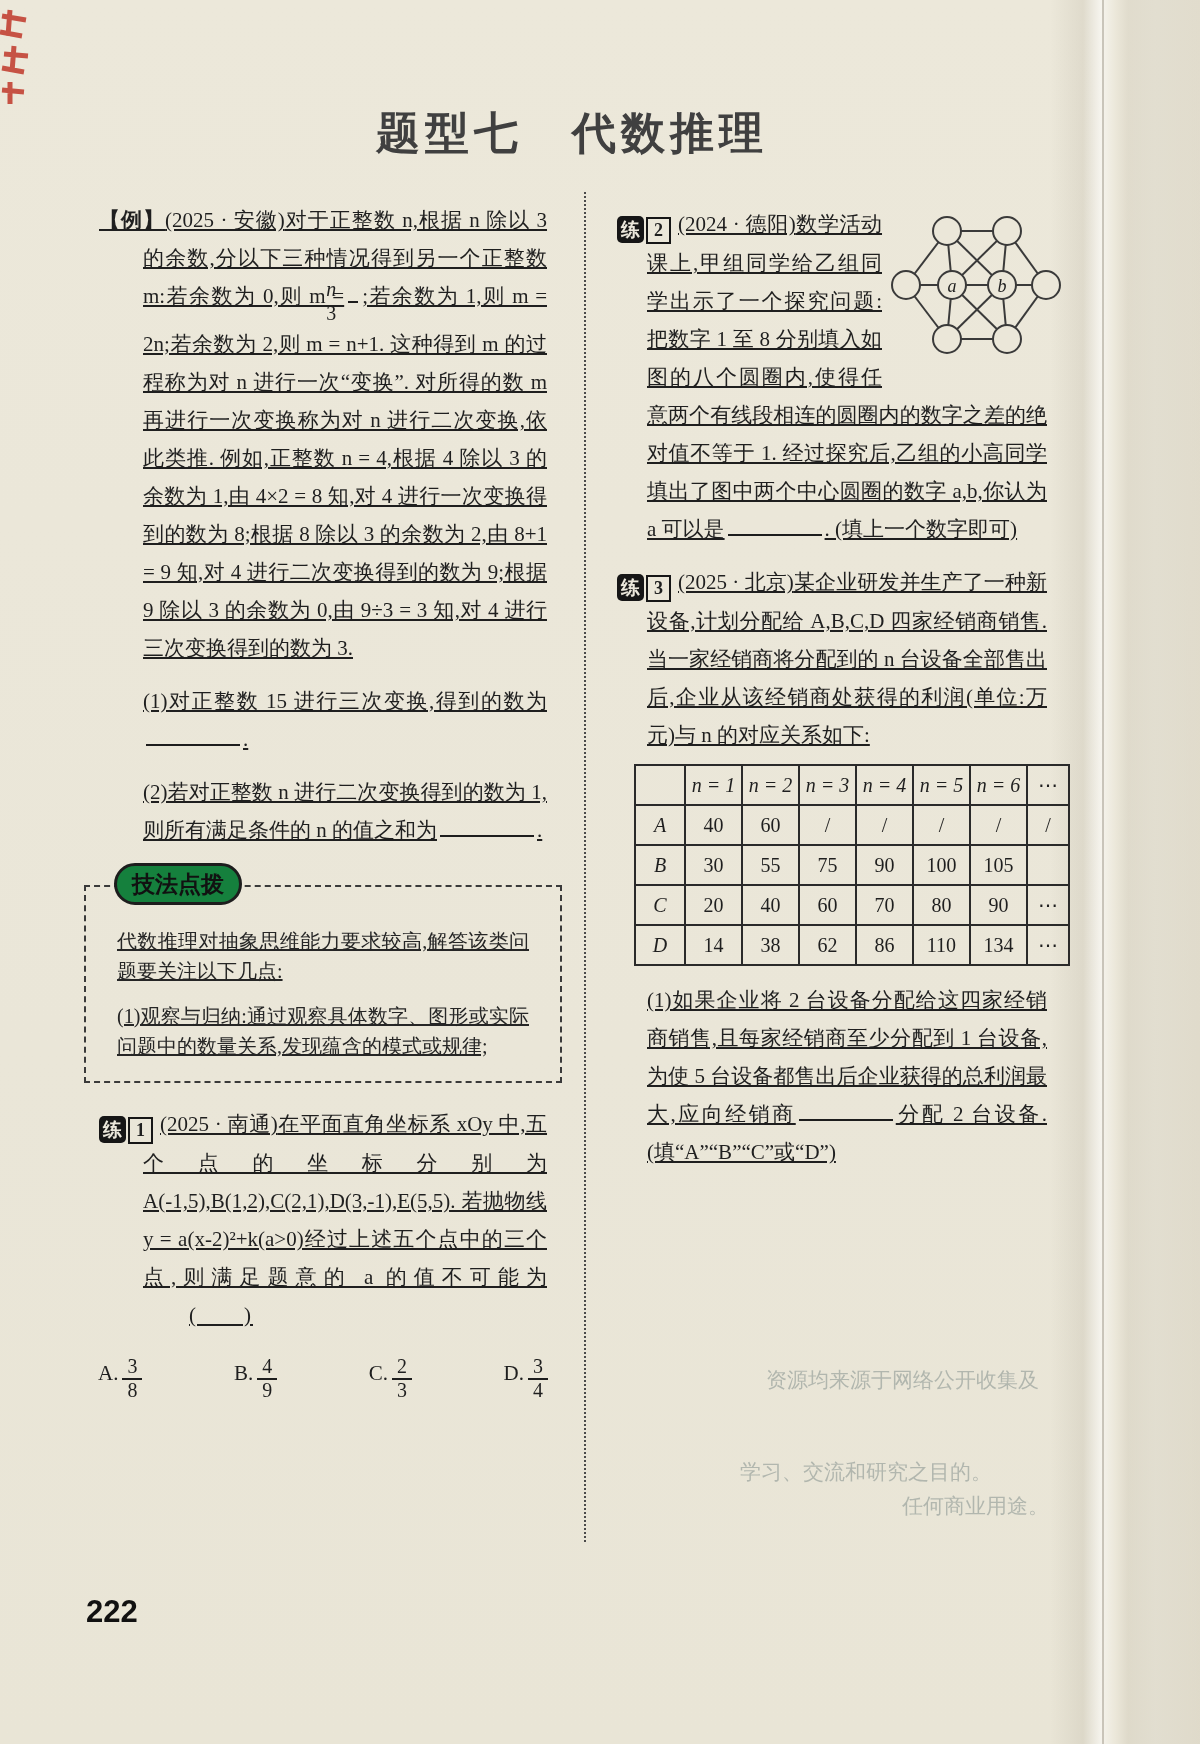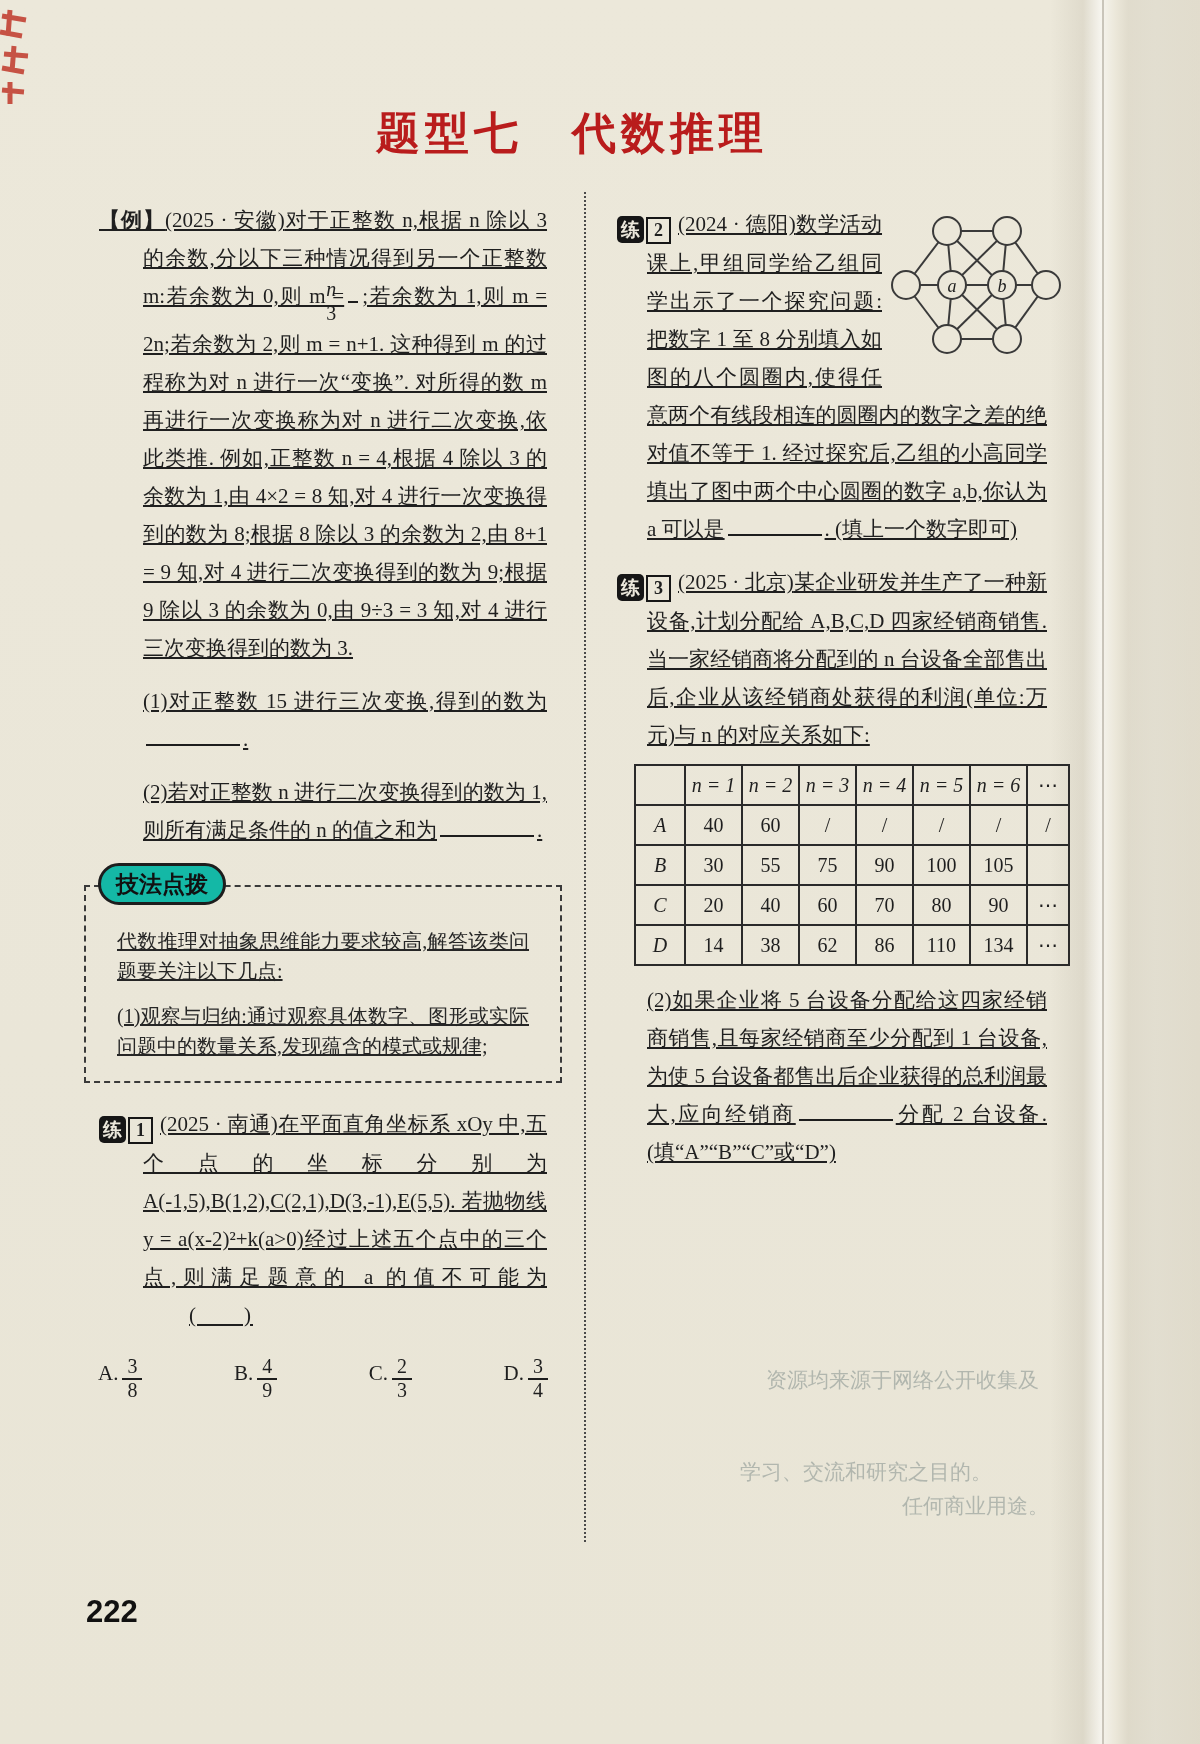--- a/index.html
+++ b/index.html
@@ -7,21 +7,21 @@
        font-family:"Liberation Serif","DejaVu Serif",serif;
        background:#ebe7d9;color:#1f1f1f;}
   .page{position:absolute;inset:0;background:linear-gradient(180deg,#ece8da 0%,#eae6d8 60%,#e9e5d6 100%);}
   
   .edge-band{position:absolute;top:0;right:0;width:150px;height:100%;
     background:linear-gradient(90deg,rgba(110,100,80,0) 0%,rgba(110,100,80,0.10) 22%,rgba(255,255,255,0.55) 34%,rgba(235,231,217,0.9) 44%,rgba(190,183,165,0.25) 52%,rgba(225,221,207,0.9) 70%,rgba(205,198,180,0.35) 100%);}
   .edge-line{position:absolute;top:0;right:96px;width:2px;height:100%;background:rgba(120,112,95,0.35);}
 
   .title{position:absolute;left:84px;top:104px;width:976px;text-align:center;
     font-family:"Liberation Sans","DejaVu Sans",sans-serif;font-weight:900;
-    font-size:44px;letter-spacing:5px;color:#b91c1c;}
+    font-size:44px;letter-spacing:5px;color:#404040;}
 
   .divider{position:absolute;left:584px;top:192px;height:1350px;border-left:2px dotted #4a4a4a;}
 
   .col{position:absolute;font-size:21px;line-height:38px;text-align:justify;}
   .col-left{left:84px;top:186px;width:478px;}
   .col-right{left:602px;top:190px;width:460px;}
 
   p{margin:15px;text-decoration:underline;}
   .hang{padding-left:44px;text-indent:-44px;margin-bottom:2px;}
   .hang-r{padding-left:30px;text-indent:-30px;margin-bottom:2px;}
@@ -38,22 +38,22 @@
   .it{font-style:italic;}
 
   .lian-badge{display:inline-block;width:27px;height:27px;line-height:27px;text-align:center;
     background:#161616;color:#ece8dc;font-family:"Liberation Sans",sans-serif;font-weight:bold;
     font-size:19px;border-radius:5px;vertical-align:-5px;margin-right:2px;text-indent:0;}
   .num-badge{display:inline-block;width:21px;height:23px;line-height:23px;text-align:center;
     border:2px solid #161616;font-weight:bold;font-size:18px;vertical-align:-5px;margin-right:7px;text-indent:0;}
 
   .tips-box{position:relative;border:2px dashed #3a3a3a;margin-top:36px;margin-bottom:22px;
     padding:24px 16px 12px 16px;font-size:20px;line-height:30px;color:#262626;}
-  .tips-label{position:absolute;top:-24px;left:12px;border:3px solid #1d1d1d;border-radius:22px;
-    padding:3px 15px;background:#14b8a6;font-family:"Liberation Sans",sans-serif;
+  .tips-label{position:absolute;top:-24px;left:28px;border:3px solid #1d1d1d;border-radius:22px;
+    padding:3px 15px;background:#15803d;font-family:"Liberation Sans",sans-serif;
     font-weight:900;font-size:23px;color:#111;}
   .tips-box p{margin-bottom:8px;text-align:justify;}
 
   .options{display:flex;justify-content:space-between;padding:10px 10px 0 14px;margin-top:10px;}
   .opt{white-space:nowrap;}
   .opt .frac{vertical-align:-0.85em;}
 
   .paren-tail{margin-left:46px;letter-spacing:2px;}
 
   .graph-wrap{float:right;width:172px;height:158px;margin:2px 0 6px 8px;}
@@ -212,21 +212,21 @@
               <td>62</td>
               <td>86</td>
               <td>110</td>
               <td>134</td>
               <td class="dots">⋯</td>
         </tr>
       </tbody>
         </table>
     </div>
 
-    <p class="ind-r"><span>(2)如果企业将 5 台设备分配给这四家经销商销售,且每家经销商至少分配到 1 台设备,为使 5 台设备都售出后企业获得的总利润最大,应向经销商</span><span class="blank"></span><span>分配 2 台设备. (填“A”“B”“C”或“D”)</span></p>
+    <p class="ind-r"><span>(1)如果企业将 2 台设备分配给这四家经销商销售,且每家经销商至少分配到 1 台设备,为使 5 台设备都售出后企业获得的总利润最大,应向经销商</span><span class="blank"></span><span>分配 2 台设备. (填“A”“B”“C”或“D”)</span></p>
   </div>
 
 
 </div>
 
 <div class="watermark wm1">资源均来源于网络公开收集及</div>
 <div class="watermark wm2">学习、交流和研究之目的。</div>
 <div class="watermark wm3">任何商业用途。</div>
 
 <div class="page-number">222</div>

